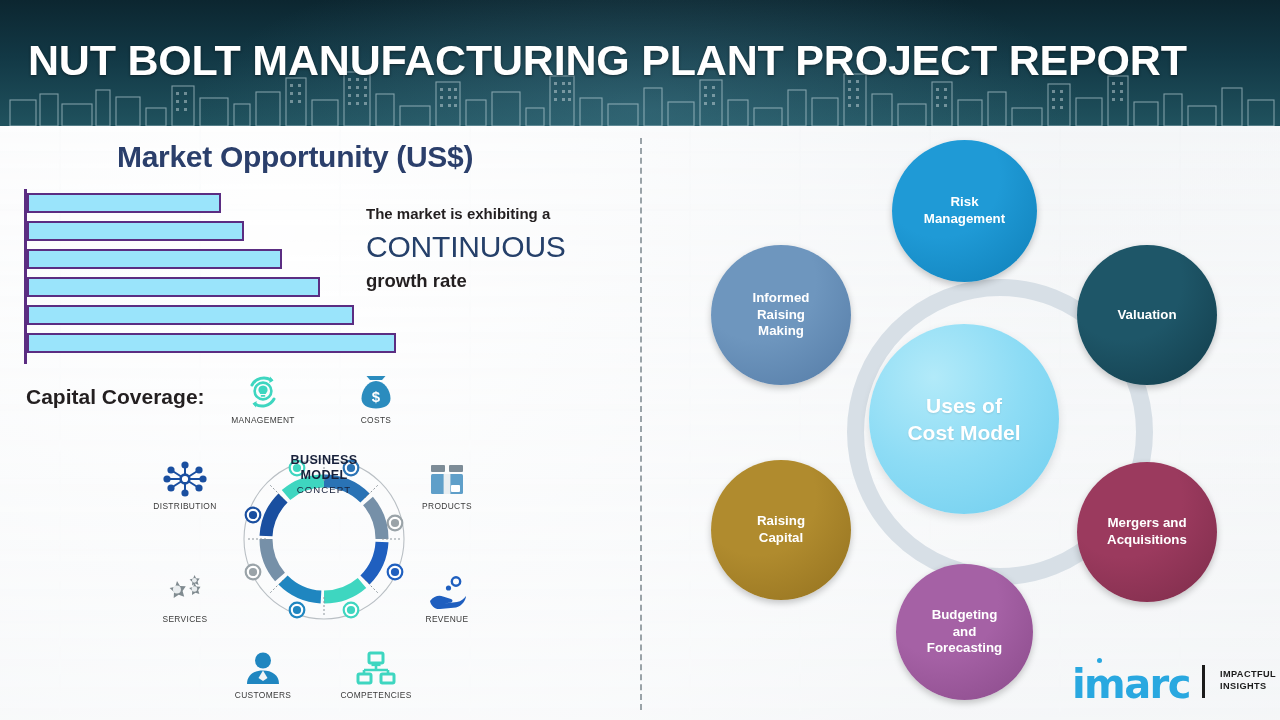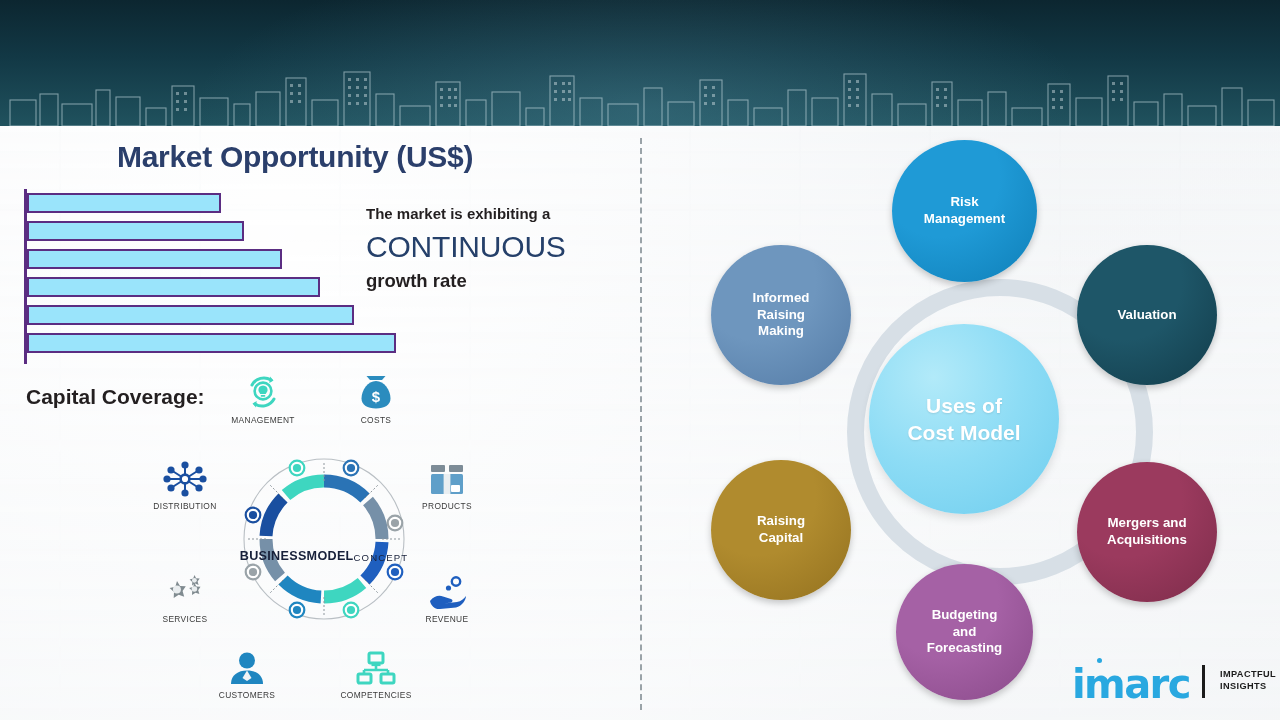--- a/index.html
+++ b/index.html
@@ -75,22 +75,22 @@
   
   .bm{position:absolute;left:140px;top:368px;width:360px;height:345px;}
   .bm-item{position:absolute;width:86px;text-align:center;}
   .bm-item .ico{height:44px;display:flex;align-items:flex-end;justify-content:center;}
   .bm-item .cap{
     font-size:8.4px;color:#3a3a3a;letter-spacing:.35px;
     margin-top:3px;white-space:nowrap;font-family:"Liberation Sans",sans-serif;
   }
   .bm-wheel{position:absolute;left:98px;top:85px;width:172px;height:172px;}
   .bm-center-txt{
-    position:absolute;left:98px;top:102px;width:172px;height:172px;
-    display:flex;flex-direction:row;align-items:center;justify-content:center;
+    position:absolute;left:98px;top:85px;width:172px;height:172px;
+    display:flex;flex-direction:column;align-items:center;justify-content:flex-start;
     pointer-events:none;
   }
   .bm-t1{font-size:12.6px;font-weight:bold;color:#17203a;letter-spacing:.3px;line-height:1.16;}
   .bm-t2{font-size:9.6px;color:#17203a;letter-spacing:1.1px;margin-top:2px;}
 
   
   .right{position:absolute;left:640px;top:126px;width:640px;height:594px;}
   .ring{
     position:absolute;left:207px;top:153px;width:272px;height:272px;
     border:17px solid #d7dfe6;border-radius:50%;box-sizing:content-box;
@@ -249,20 +249,21 @@
         <rect x="290" y="36" width="3" height="3"></rect>
           <rect x="298" y="36" width="3" height="3"></rect>
         <rect x="1052" y="26" width="3" height="3"></rect>
           <rect x="1060" y="26" width="3" height="3"></rect>
         <rect x="1052" y="34" width="3" height="3"></rect>
           <rect x="1060" y="34" width="3" height="3"></rect>
         <rect x="1052" y="42" width="3" height="3"></rect>
           <rect x="1060" y="42" width="3" height="3"></rect>
       </g>
     </svg>
+    <div class="header-title">NUT BOLT MANUFACTURING PLANT PROJECT REPORT</div>
   </div>
 
   <div class="body-area">
     <svg class="bg-texture" viewBox="0 0 1280 594" preserveAspectRatio="none">
       <defs>
         <linearGradient id="fade" x1="0" y1="0" x2="0" y2="1">
           <stop offset="0%" stop-color="#ffffff" stop-opacity="0.55"></stop>
           <stop offset="55%" stop-color="#ffffff" stop-opacity="0.80"></stop>
           <stop offset="100%" stop-color="#ffffff" stop-opacity="0.95"></stop>
         </linearGradient>
@@ -371,21 +372,21 @@
           <rect x="13" y="2" width="14" height="10" rx="1.4" fill="none" stroke="#3ed6c0" stroke-width="3"></rect>
           <rect x="15.5" y="12.5" width="9" height="2.6" fill="#3ed6c0"></rect>
           <path d="M20 15 L20 19 M8 19 L32 19 M8 19 L8 23 M32 19 L32 23" stroke="#3ed6c0" stroke-width="2.6" fill="none"></path>
           <rect x="2" y="23" width="13" height="9" rx="1.4" fill="none" stroke="#3ed6c0" stroke-width="3"></rect>
           <rect x="25" y="23" width="13" height="9" rx="1.4" fill="none" stroke="#3ed6c0" stroke-width="3"></rect>
         </svg>
       </div>
       <div class="cap">COMPETENCIES</div>
     </div>
 
-    <div class="bm-item" style="left:64px;top:275px;">
+    <div class="bm-item" style="left:80px;top:275px;">
       <div class="ico">
         <svg width="38" height="36" viewBox="0 0 38 36">
           <circle cx="19" cy="9.5" r="8" fill="#1f86c0"></circle>
           <path d="M3 33 C3 24 10 19.5 19 19.5 C28 19.5 35 24 35 33 Z" fill="#1f86c0"></path>
           <path d="M19 19.5 L14.5 27 L19 30 L23.5 27 Z" fill="#f1f4f6"></path>
         </svg>
       </div>
       <div class="cap">CUSTOMERS</div>
     </div>
 

